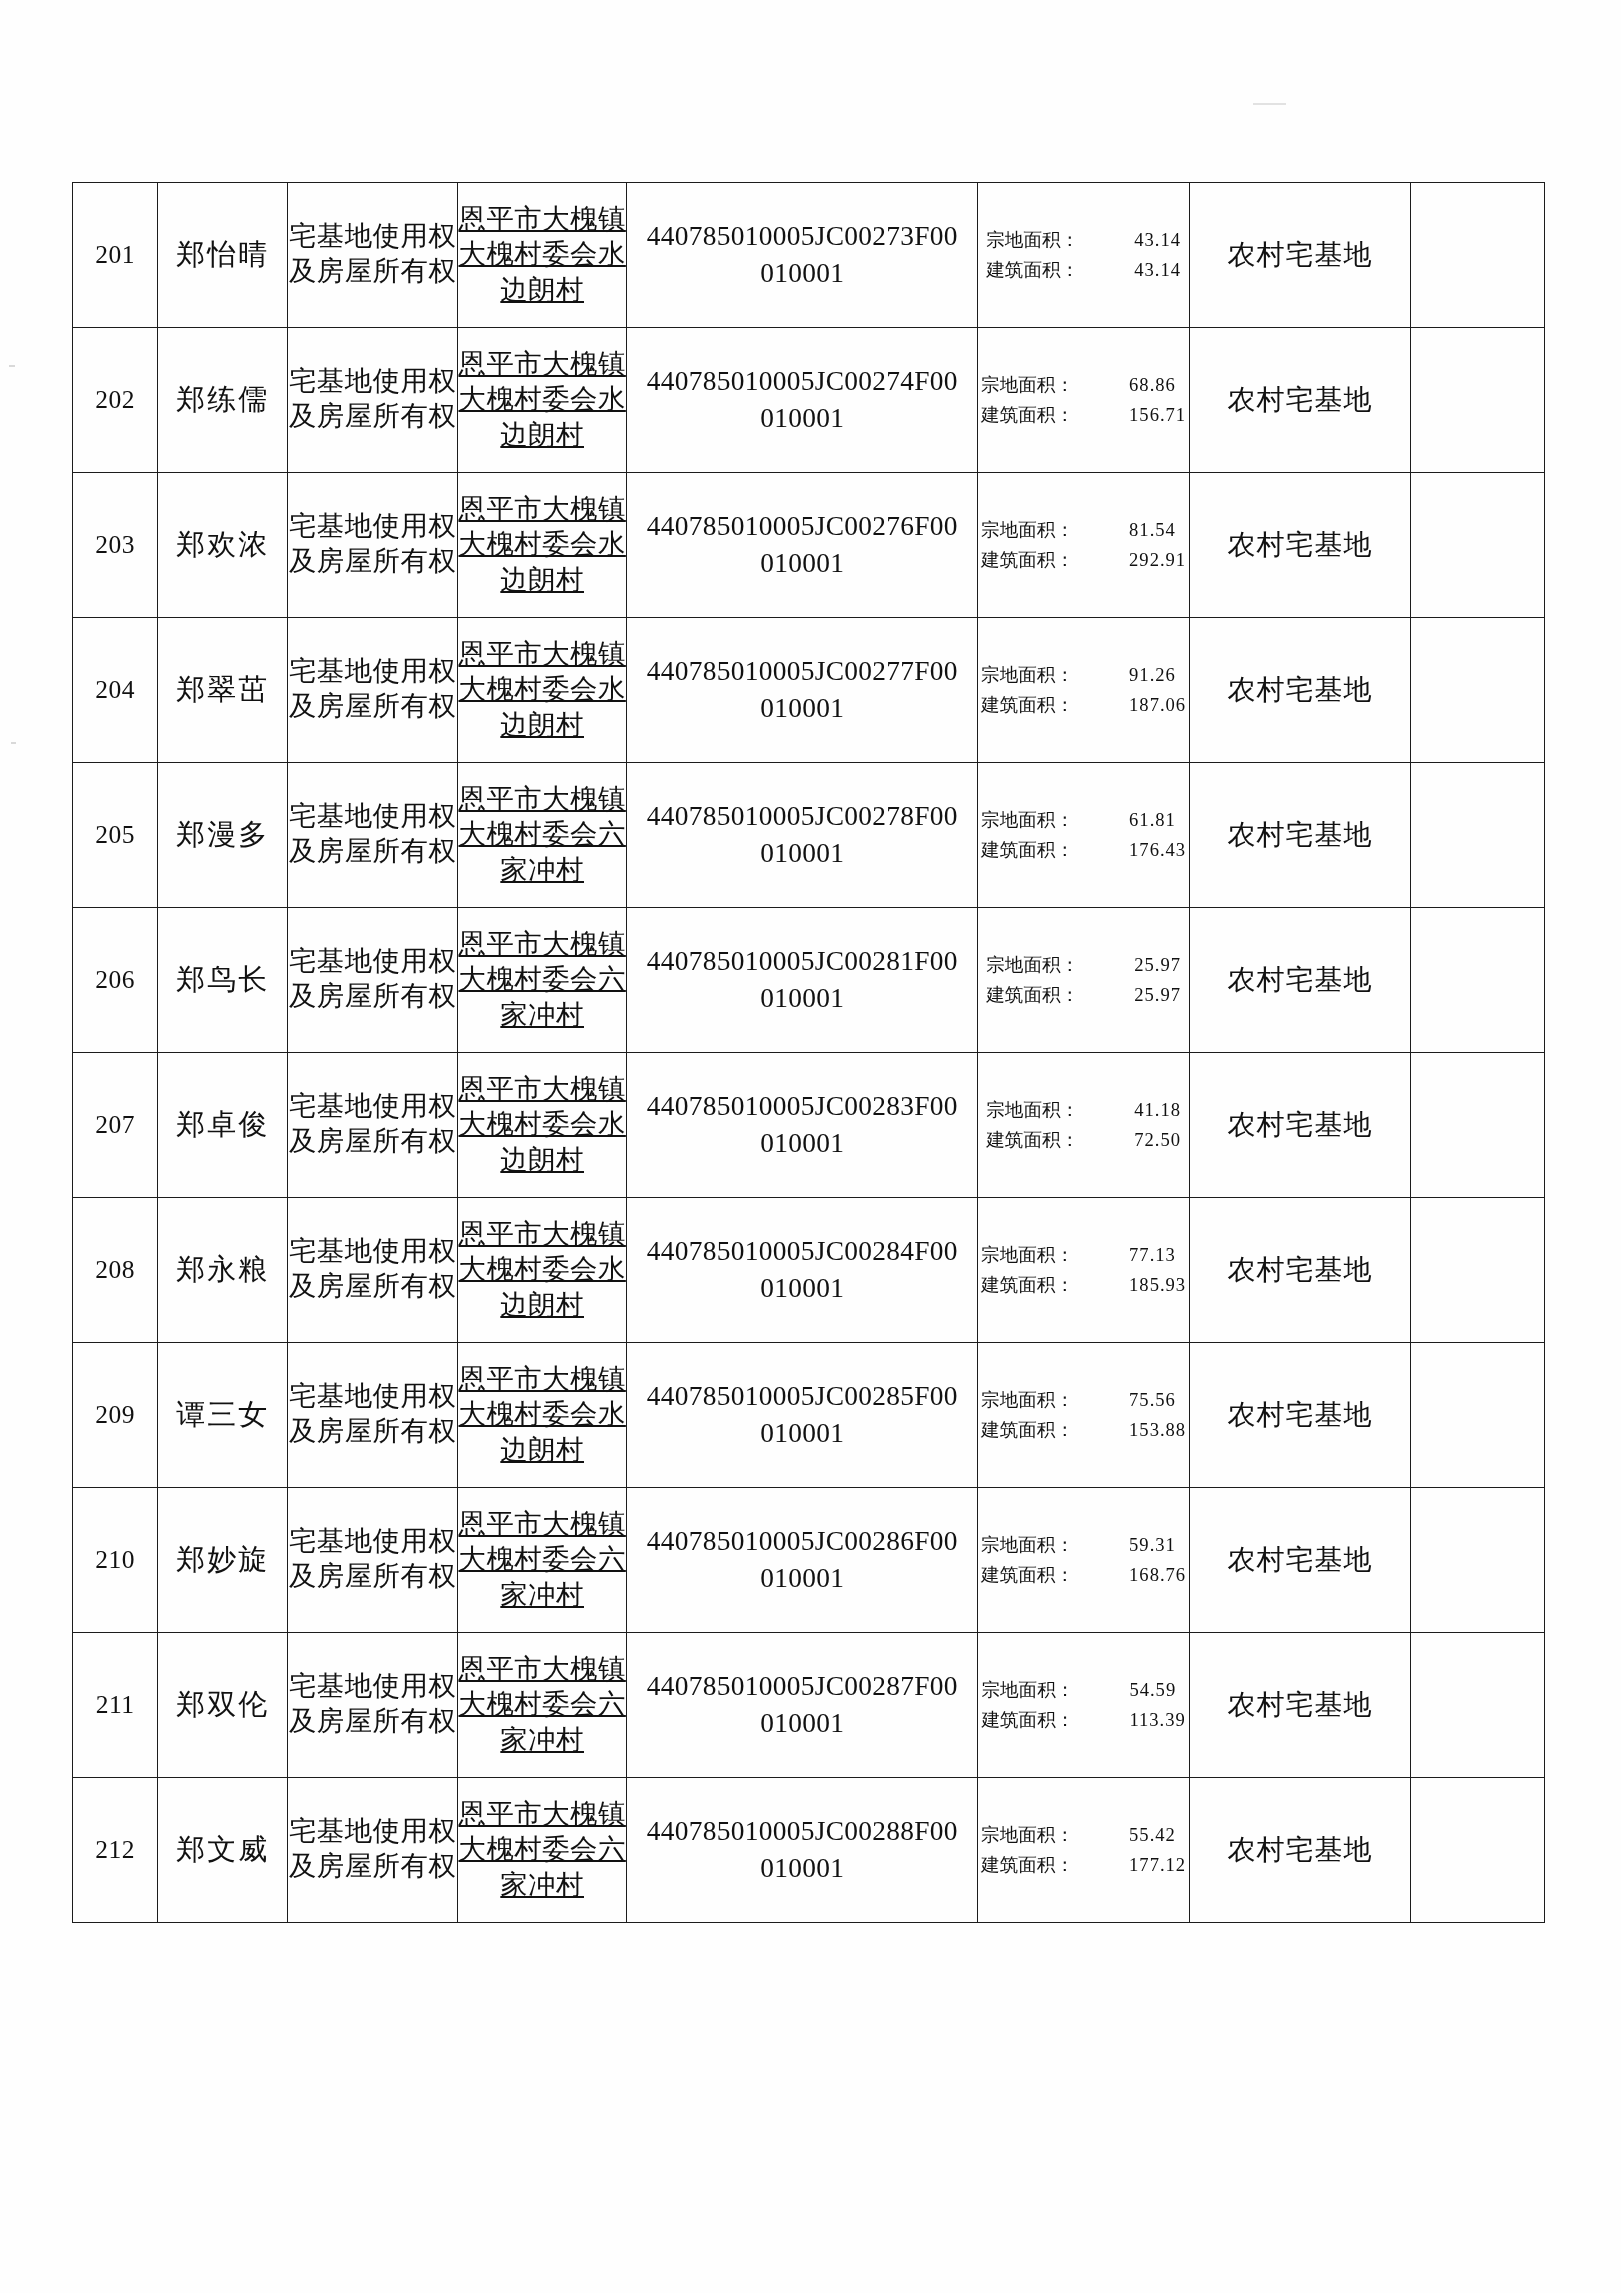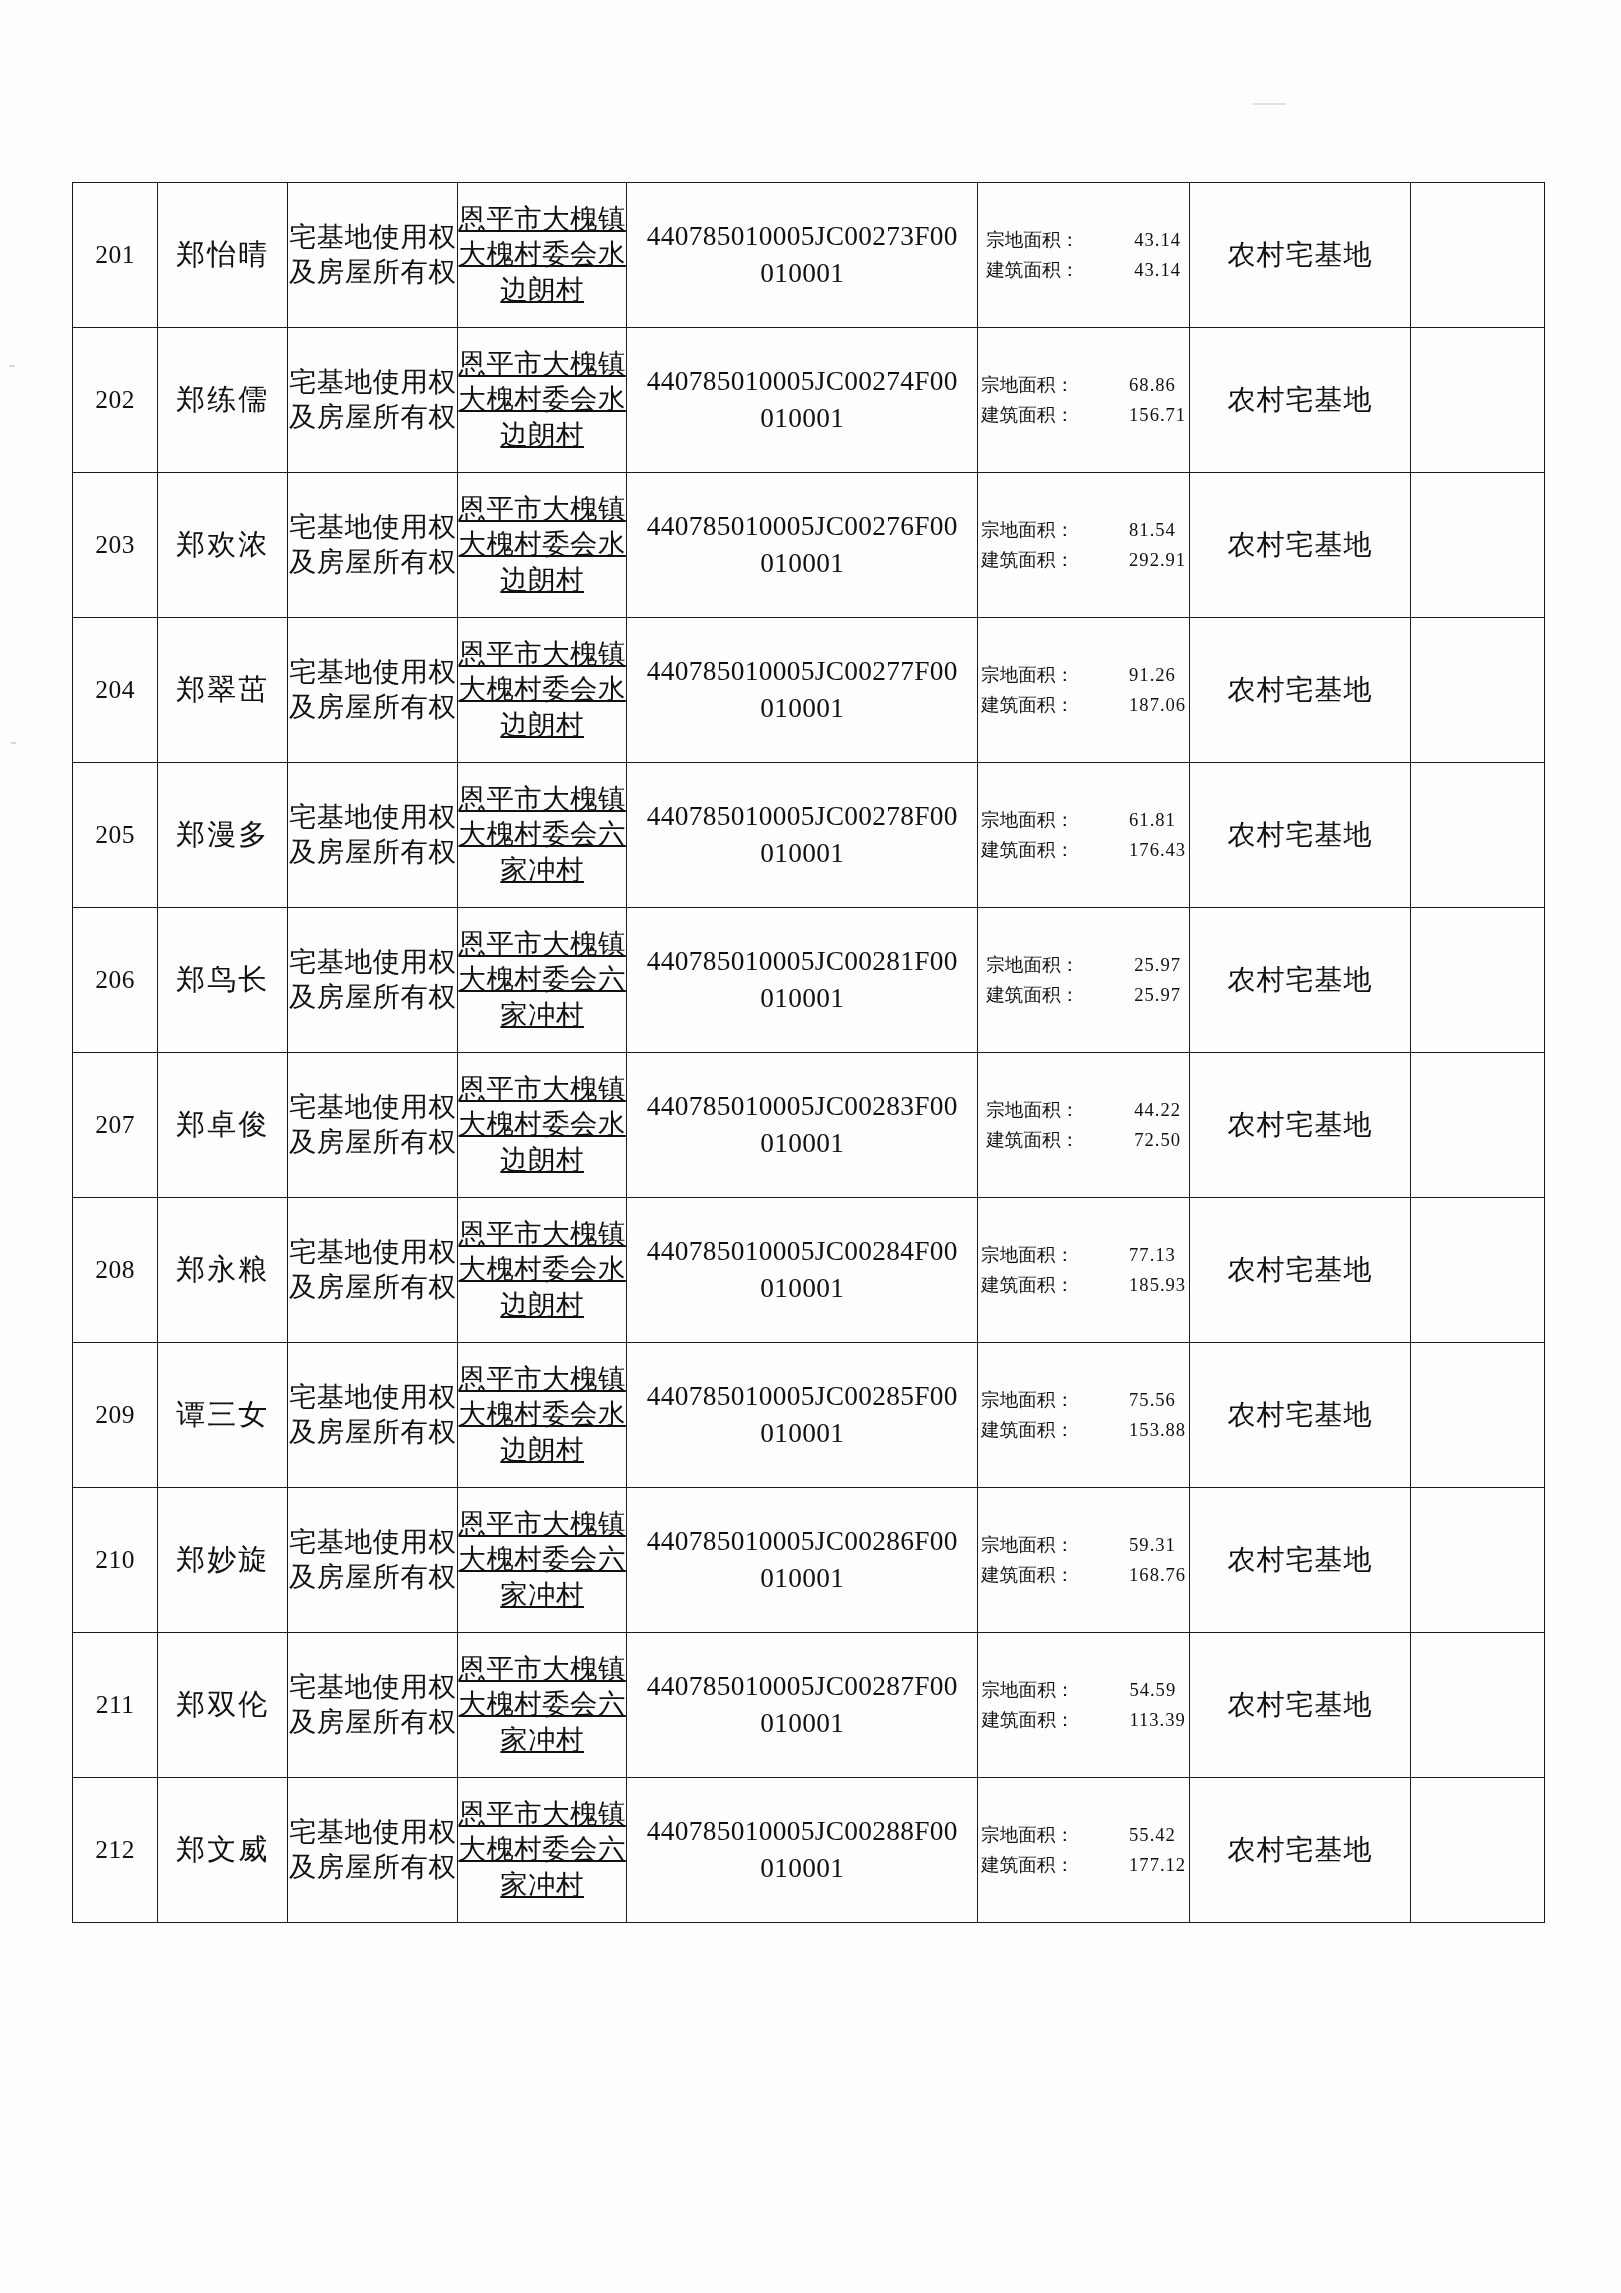--- a/index.html
+++ b/index.html
@@ -67,20 +67,21 @@
   }
   .cell-name {
     font-size: 29px;
     letter-spacing: 2px;
   }
   .cell-right {
     font-size: 27.4px;
     line-height: 1.28;
     padding: 0 7.8px;
     letter-spacing: 0.5px;
+    font-family: Liberation Mono, monospace;
   }
   .cell-loc {
     font-size: 27.4px;
     line-height: 1.28;
     padding: 0 7.8px;
     letter-spacing: 0.5px;
     text-decoration: underline;
   }
   .cell-code {
     font-size: 27.4px;
@@ -297,21 +298,21 @@
           <td class="cell-right">宅基地使用权及房屋所有权</td>
           <td class="cell-loc">恩平市大槐镇大槐村委会水边朗村</td>
           <td class="cell-code">
             <span>440785010005JC00283F00</span>
             <span class="code-line2">010001</span>
           </td>
           <td class="cell-area">
             <span class="area-inner">
               <span class="area-row">
                 <span class="area-label">宗地面积：</span>
-                <span class="area-val">44.22</span>
+                <span class="area-val">41.18</span>
               </span>
               <span class="area-row">
                 <span class="area-label">建筑面积：</span>
                 <span class="area-val">72.50</span>
               </span>
             </span>
           </td>
           <td class="cell-use">农村宅基地</td>
           <td class="cell-blank"></td>
         </tr>

